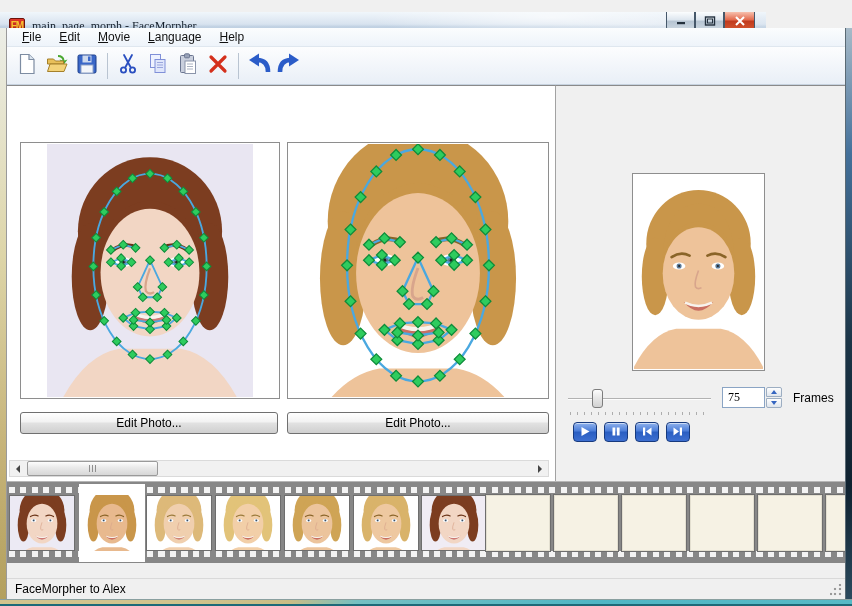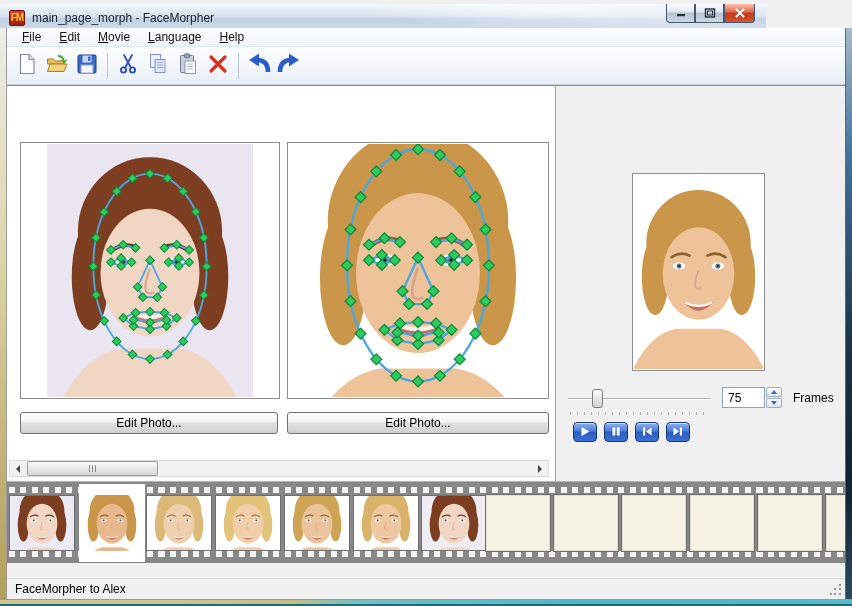--- a/index.html
+++ b/index.html
@@ -1,29 +1,29 @@
 <!DOCTYPE html>
 <html><head>
 <meta charset="utf-8">
 <style>
   * { margin:0; padding:0; box-sizing:border-box; }
   html,body { width:852px; height:606px; font-family:"Liberation Sans", sans-serif; }
   #window { position:relative; width:852px; height:606px; background:#f0f0f0; overflow:hidden; }
 
   
-  .titlebar { position:absolute; left:0; top:4px; width:766px; height:28px;
+  .titlebar { position:absolute; left:0; top:12px; width:766px; height:28px;
     background:
       radial-gradient(ellipse 260px 30px at 72% 20%, rgba(255,255,255,.65), rgba(255,255,255,0) 70%),
       radial-gradient(ellipse 180px 24px at 88% 60%, rgba(255,255,255,.4), rgba(255,255,255,0) 70%),
       linear-gradient(#f0f6fb, #d8e3ef 45%, #bfd0e2 55%, #cfdceb);
     border-bottom:1px solid #96a9bd; }
   .app-icon { position:absolute; left:9px; top:6px; width:16px; height:16px; border-radius:2px;
     background:linear-gradient(#e0372a,#a01f12); border:1px solid #6d120a;
     color:#f6c430; font-size:10px; font-weight:bold; text-align:center; line-height:14px; letter-spacing:-1px; }
-  .title-text { position:absolute; left:32px; top:7px; font-size:12px; color:#15202c; }
+  .title-text { position:absolute; left:32px; top:7px; font-size:12px; color:#15202c;font-family:Liberation Serif, serif; }
   .win-btns { position:absolute; right:11px; top:0; display:flex; }
   .win-btn { width:29px; height:19px; margin-left:0; border:1px solid #46586a; border-top:none;
     background:linear-gradient(#fbfdfe,#dce5ee 45%,#b6c4d2 50%,#cdd8e2);
     display:flex; align-items:center; justify-content:center; }
   .win-btn.first { border-radius:0 0 0 4px; }
   .win-btn.close { border-radius:0 0 4px 0; width:31px;
     background:linear-gradient(#f7c0ae,#e2674a 45%,#c03a1d 50%,#d4552f); }
   .menubar { position:absolute; left:7px; top:28px; width:838px; height:19px;
     background:linear-gradient(#fbfdfe,#eef4fa); border-bottom:1px solid #dfe7ef;
     display:flex; align-items:center; font-size:12px; color:#111; padding-left:6px; }
@@ -70,21 +70,21 @@
   .preview-frame { position:absolute; left:76px; top:87px; width:133px; height:198px;
     border:1px solid #8e8e8e; background:#fff; padding:1px; }
   .preview-frame svg { width:100%; height:100%; display:block; }
   .slider { position:absolute; left:12px; top:303px; width:143px; height:22px; }
   .slider-track { position:absolute; left:0; right:0; top:9px; height:2px; background:#b2b2b2; border-bottom:1px solid #fdfdfd; }
   .slider-thumb { position:absolute; top:0; width:11px; height:19px; border:1px solid #7d7d7d; border-radius:3px;
     background:linear-gradient(#fdfdfd,#e8e8e8 45%,#d2d2d2); }
   .slider-ticks { position:absolute; left:14px; top:326px; width:140px; height:3px;
     background:repeating-linear-gradient(90deg,#adadad 0 1px,transparent 1px 7px); }
   .frames-input { position:absolute; left:166px; top:301px; width:43px; height:21px;
-    border:1px solid #8aa4c4; font-size:12px; padding-left:5px; font-family:Liberation Sans, sans-serif; color:#000; }
+    border:1px solid #8aa4c4; font-size:12px; padding-left:5px; font-family:Liberation Serif, serif; color:#000; }
   .spinner { position:absolute; left:210px; top:301px; width:16px; height:21px; }
   .spin-btn { width:16px; height:10px; border:1px solid #9daec2; background:linear-gradient(#fefefe,#dfe5ec);
     display:flex; align-items:center; justify-content:center; }
   .spin-btn.up { border-radius:2px 2px 0 0; } .spin-btn.down { margin-top:1px; border-radius:0 0 2px 2px; }
   .spin-tri-up { width:0; height:0; border:3px solid transparent; border-bottom:4px solid #3565c0; border-top:none; }
   .spin-tri-down { width:0; height:0; border:3px solid transparent; border-top:4px solid #3565c0; border-bottom:none; }
   .frames-label { position:absolute; left:237px; top:305px; font-size:12px; color:#000; }
   .play-row { position:absolute; left:17px; top:336px; display:flex; gap:7px; }
   .play-btn { width:24px; height:20px; border:1px solid #173a7e; border-radius:4px;
     background:linear-gradient(#8fb2ec,#4a7cd8 45%,#2a5ec2 50%,#3d6fd0);

